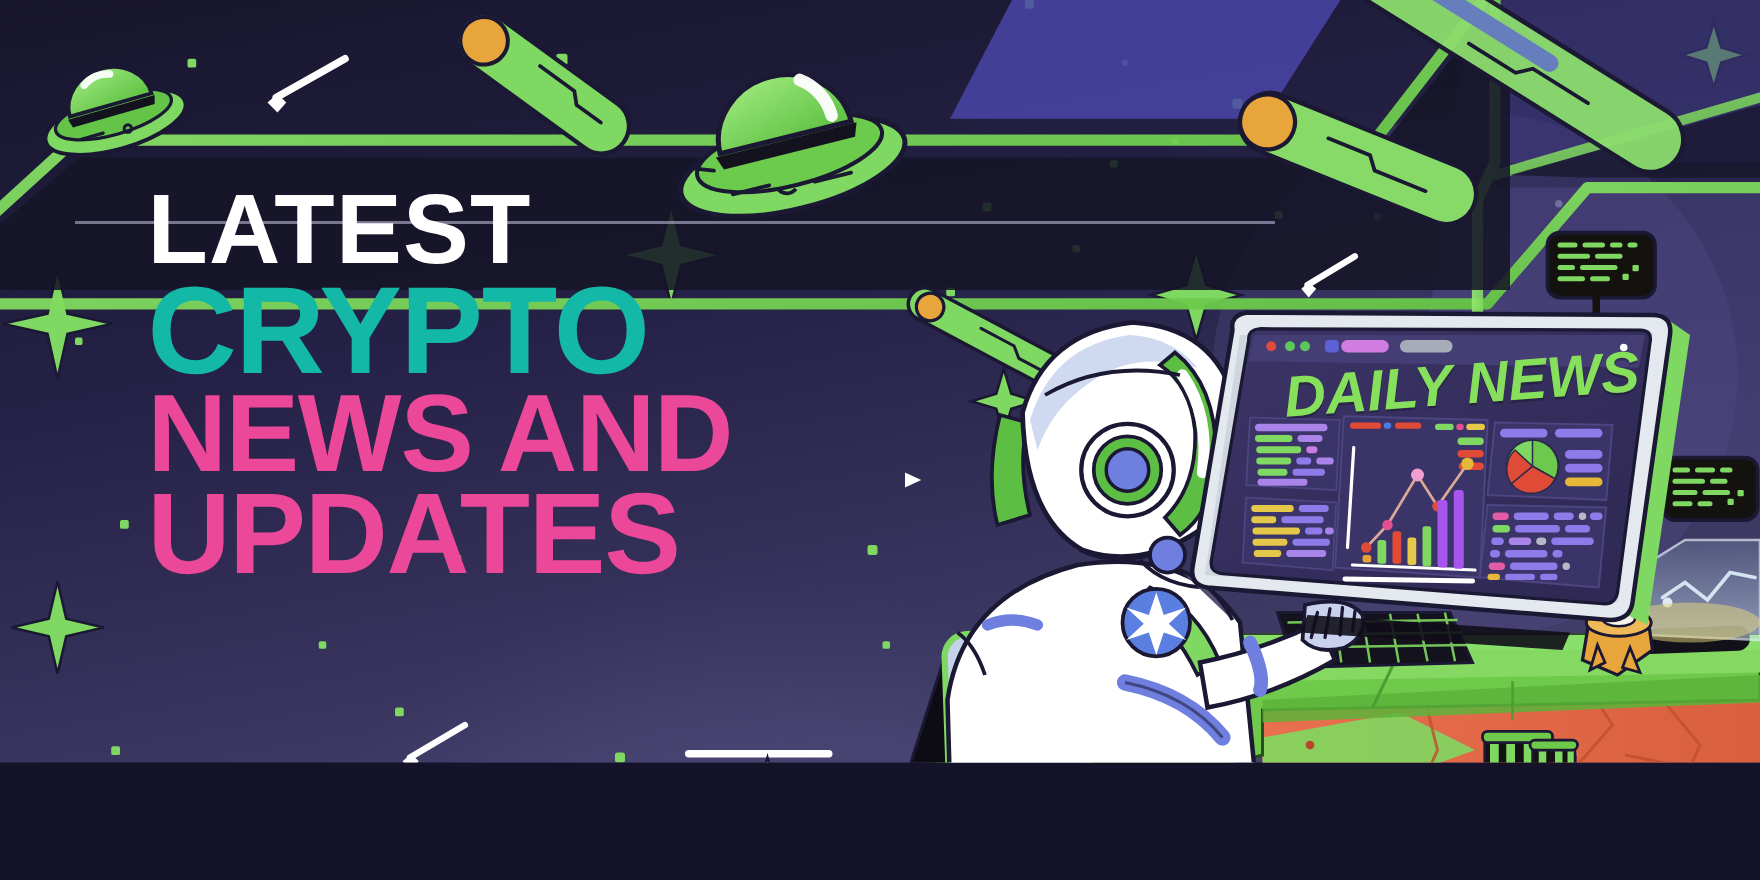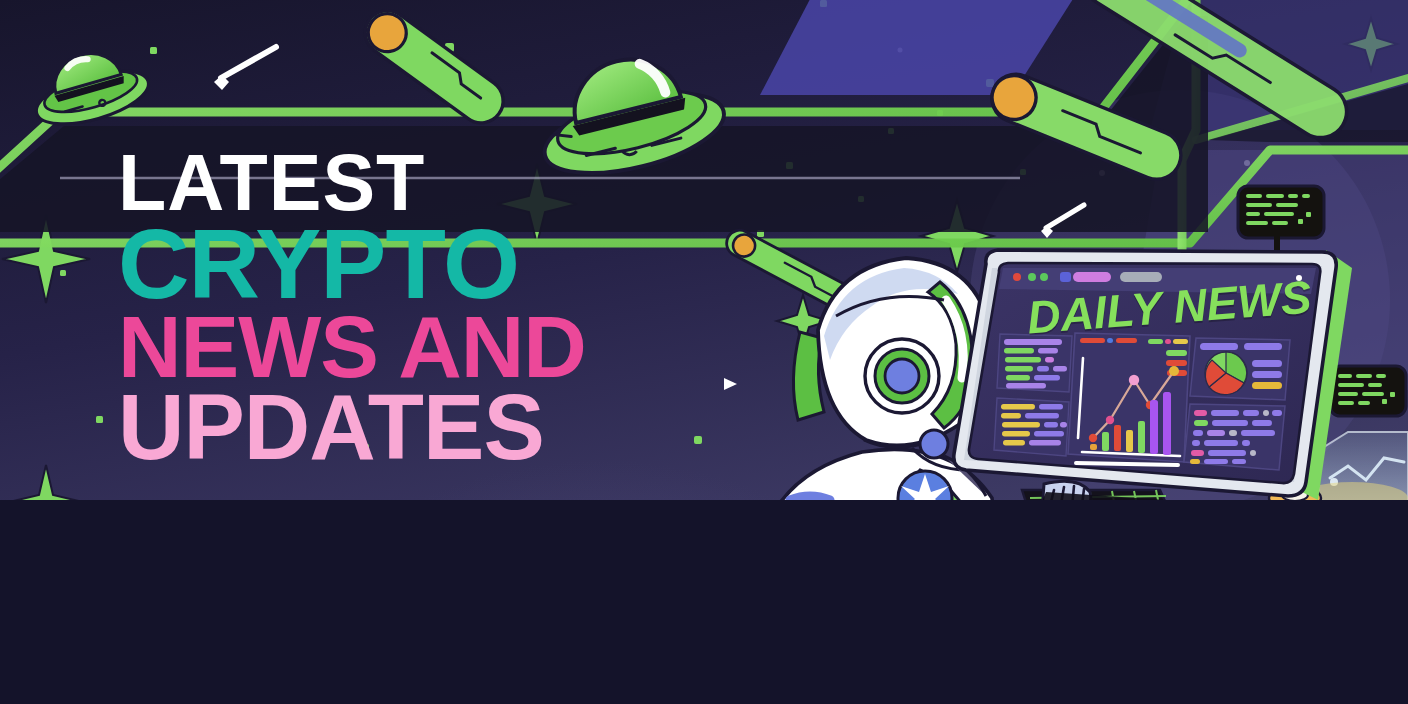--- a/index.html
+++ b/index.html
@@ -1,36 +1,36 @@
 <!DOCTYPE html>
 <html><head>
 <meta charset="utf-8">
 <style>
   * { margin:0; padding:0; box-sizing:border-box; }
   html,body { background:#14132a; }
   body {
     width:1408px; height:704px; overflow:hidden;
     font-family:"Liberation Sans", sans-serif;
   }
-  #stage { position:relative; width:1408px; height:500px; overflow:hidden; }
+  #stage { position:relative; width:1408px; height:610px; overflow:hidden; }
   #stage svg.layer { position:absolute; left:0; top:0; width:1408px; height:704px; }
 
   .headline {
     position:absolute; left:118px; top:145px;
     width:620px; z-index:40;
     font-family:"Liberation Sans", sans-serif;
     font-weight:bold; font-style:normal;
     letter-spacing:-1px; line-height:0.97;
     pointer-events:none;
   }
   .hl-line { display:block; white-space:nowrap; }
   .hl-1 { font-size:79px; color:#ffffff; letter-spacing:1px; }
   .hl-2 { font-size:99px; color:#14b8a6; letter-spacing:-1px; margin-top:-6px; }
   .hl-3 { font-size:88px; color:#ec4899; letter-spacing:-1px; margin-top:-8px; }
-  .hl-4 { font-size:92px; color:#f9a8d4; letter-spacing:-1px; margin-top:-6px; }
+  .hl-4 { font-size:92px; color:#ec4899; letter-spacing:-1px; margin-top:-6px; }
 
   .screen-title {
     position:absolute; z-index:60; pointer-events:none;
     font-weight:bold; font-style:italic;
     color:#86e05c; font-size:46px; letter-spacing:0px;
     left:1027px; top:280px;
     transform:rotate(-4.2deg);
     text-shadow:0 2px 0 rgba(0,0,0,.25);
   }
 </style>

